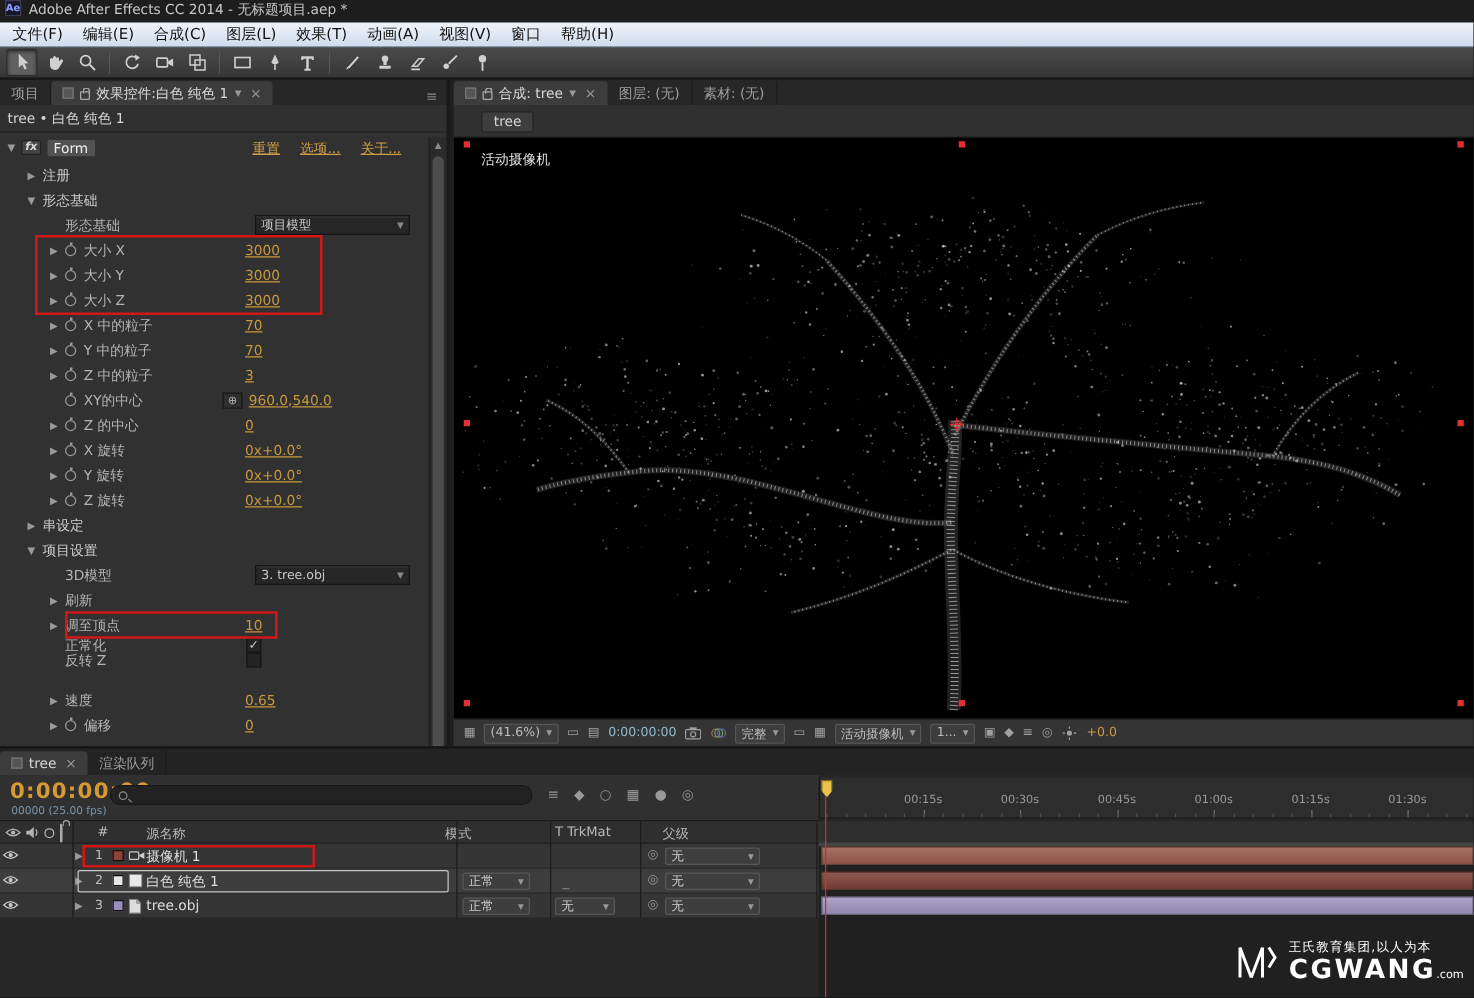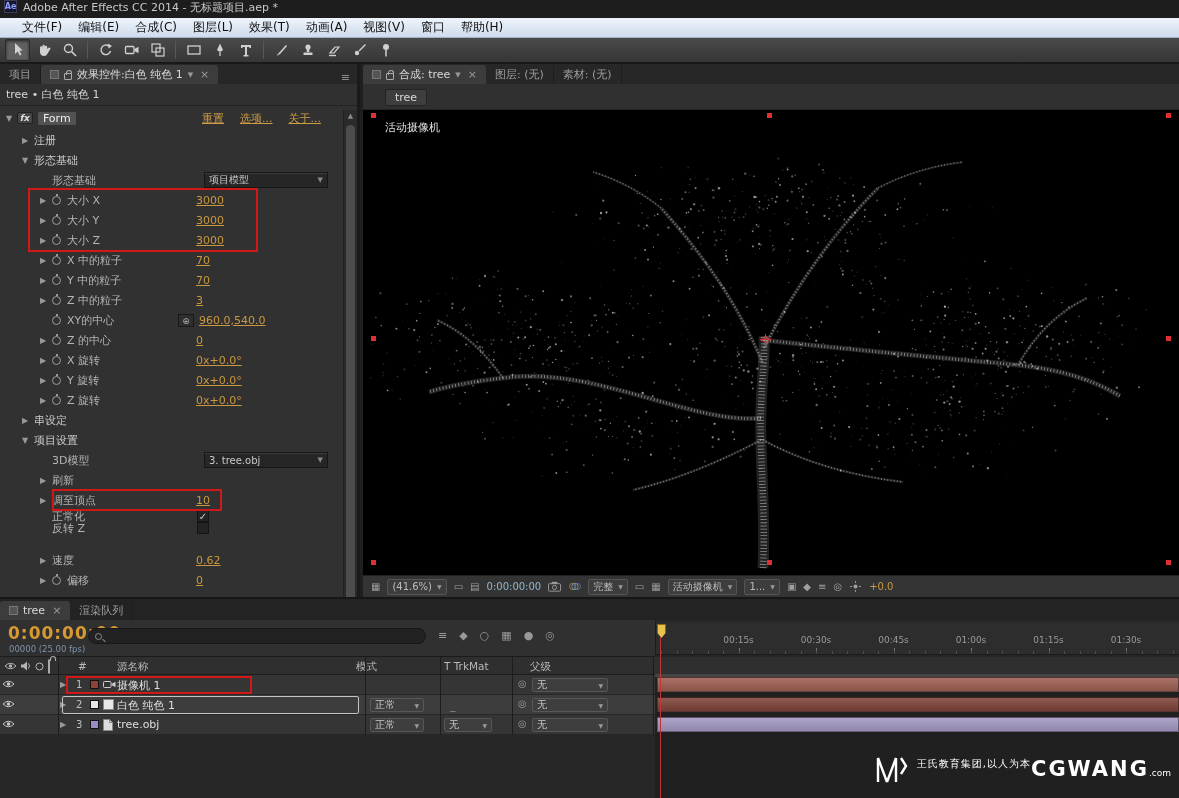--- a/index.html
+++ b/index.html
@@ -1,21 +1,21 @@
 <!DOCTYPE html>
 <html><head>
 <meta charset="utf-8">
 <style>
 *{margin:0;padding:0;box-sizing:border-box}
 html,body{width:1179px;height:798px;background:#141414;font-family:"DejaVu Sans",sans-serif}
 #screen{position:relative;width:1179px;height:798px;overflow:hidden;background:#1f1f1f;color:#bbb;font-size:11px}
 
 .titlebar{position:absolute;left:0;top:0;width:100%;height:18px;background:#1d1d1d;display:flex;font-size:11px;color:#c9c9c9}
 .ae-icon{width:13px;height:13px;margin:0 6px 0 4px;background:#17172b;color:#8c9eff;font-weight:bold;font-size:8px;display:flex;align-items:center;justify-content:center;border:1px solid #3c3c5a;flex:none}
-.menubar{position:absolute;left:0;top:18px;width:100%;height:20px;background:linear-gradient(#eef4fb,#cfdcec);border-bottom:1px solid #9eb2c8;display:flex;align-items:center;font-size:12px;color:#111;padding-left:14px}
+.menubar{position:absolute;left:0;top:18px;width:100%;height:20px;background:linear-gradient(#eef4fb,#cfdcec);border-bottom:1px solid #9eb2c8;display:flex;align-items:center;font-size:12px;color:#111;padding-left:2px}
 .menu-item{padding:1px 8px;cursor:default}
 .toolbar{position:absolute;left:0;top:38px;width:100%;height:26px;background:linear-gradient(#4a4a4a,#363636);border-bottom:2px solid #191919;display:flex;align-items:center;padding-left:5px;gap:1px}
 .tool{width:25px;height:22px;display:flex;align-items:center;justify-content:center;border-radius:2px;border:1px solid transparent}
 .tool svg{width:16px;height:16px}
 .tool.active{background:#606060;box-shadow:inset 0 1px 3px #222;border:1px solid #2c2c2c}
 .tb-sep{width:1px;height:18px;background:#262626;border-right:1px solid #585858;margin:0 4px}
 
 .ptabs{position:absolute;left:0;top:0;width:100%;height:20px;background:#272727;display:flex;align-items:flex-end;font-size:11px;color:#9e9e9e}
 .ptab{height:19px;display:flex;align-items:center;padding:0 9px;gap:5px;border-right:1px solid #1d1d1d;white-space:nowrap}
 .ptab.active{background:#3c3c3c;color:#d8d8d8;border-radius:3px 3px 0 0;border-right:none}
@@ -100,21 +100,21 @@
 .colsep{position:absolute;top:58px;width:1px;background:#1d1d1d;z-index:2}
 #track-area{position:absolute;left:655px;top:76px;right:0;bottom:0;background:#202020}
 .workarea{position:absolute;left:0;top:-1px;right:0;height:3px;background:#454545}
 .tbar{position:absolute;left:2px;right:0;height:15px;border:1px solid rgba(0,0,0,.4)}
 .playhead{position:absolute;left:660px;top:38px;bottom:0;width:1px;background:#c23434;z-index:5}
 .tl-left-empty{position:absolute;left:0;top:136px;width:655px;bottom:0;background:#272727}
 
 .feat svg,.licon svg{display:block}
 
 .watermark{position:absolute;right:8px;bottom:10px;display:flex;align-items:center;gap:8px;color:#fff;z-index:7}
-.wm-text{display:flex;flex-direction:row;line-height:1.1}
+.wm-text{display:flex;flex-direction:column;line-height:1.1}
 .wm-line1{font-size:10px;letter-spacing:1px}
 .wm-line2{font-size:21px;font-weight:bold;letter-spacing:2px}
 .wm-line2 .dotcom{font-size:9px;font-weight:normal;letter-spacing:0}
 .sel-outline{position:absolute;border:1px solid #c4c4c4;border-radius:2px;pointer-events:none;z-index:6}
 </style>
 </head>
 <body>
 
 <div id="screen">
 
@@ -366,21 +366,21 @@
           <div class="cb">✓</div>
         </div>
         <div class="prop-row" style="top: 388px;">
           <span class="twirl" style="margin-left: 40px;"></span>
           <span class="plabel">反转 Z</span>
           <div class="cb"></div>
         </div>
         <div class="prop-row" style="top: 420px;">
           <span class="twirl" style="margin-left: 40px;">▶</span>
           <span class="plabel">速度</span>
-          <span class="pv">0.62</span>
+          <span class="pv">0.65</span>
         </div>
         <div class="prop-row" style="top: 440px;">
           <span class="twirl" style="margin-left: 40px;">▶</span>
           <span class="sw"></span>
           <span class="plabel">偏移</span>
           <span class="pv">0</span>
         </div>
       </div>
 
     <div class="anno" style="left:28px;top:124px;width:230px;height:64px"></div>

